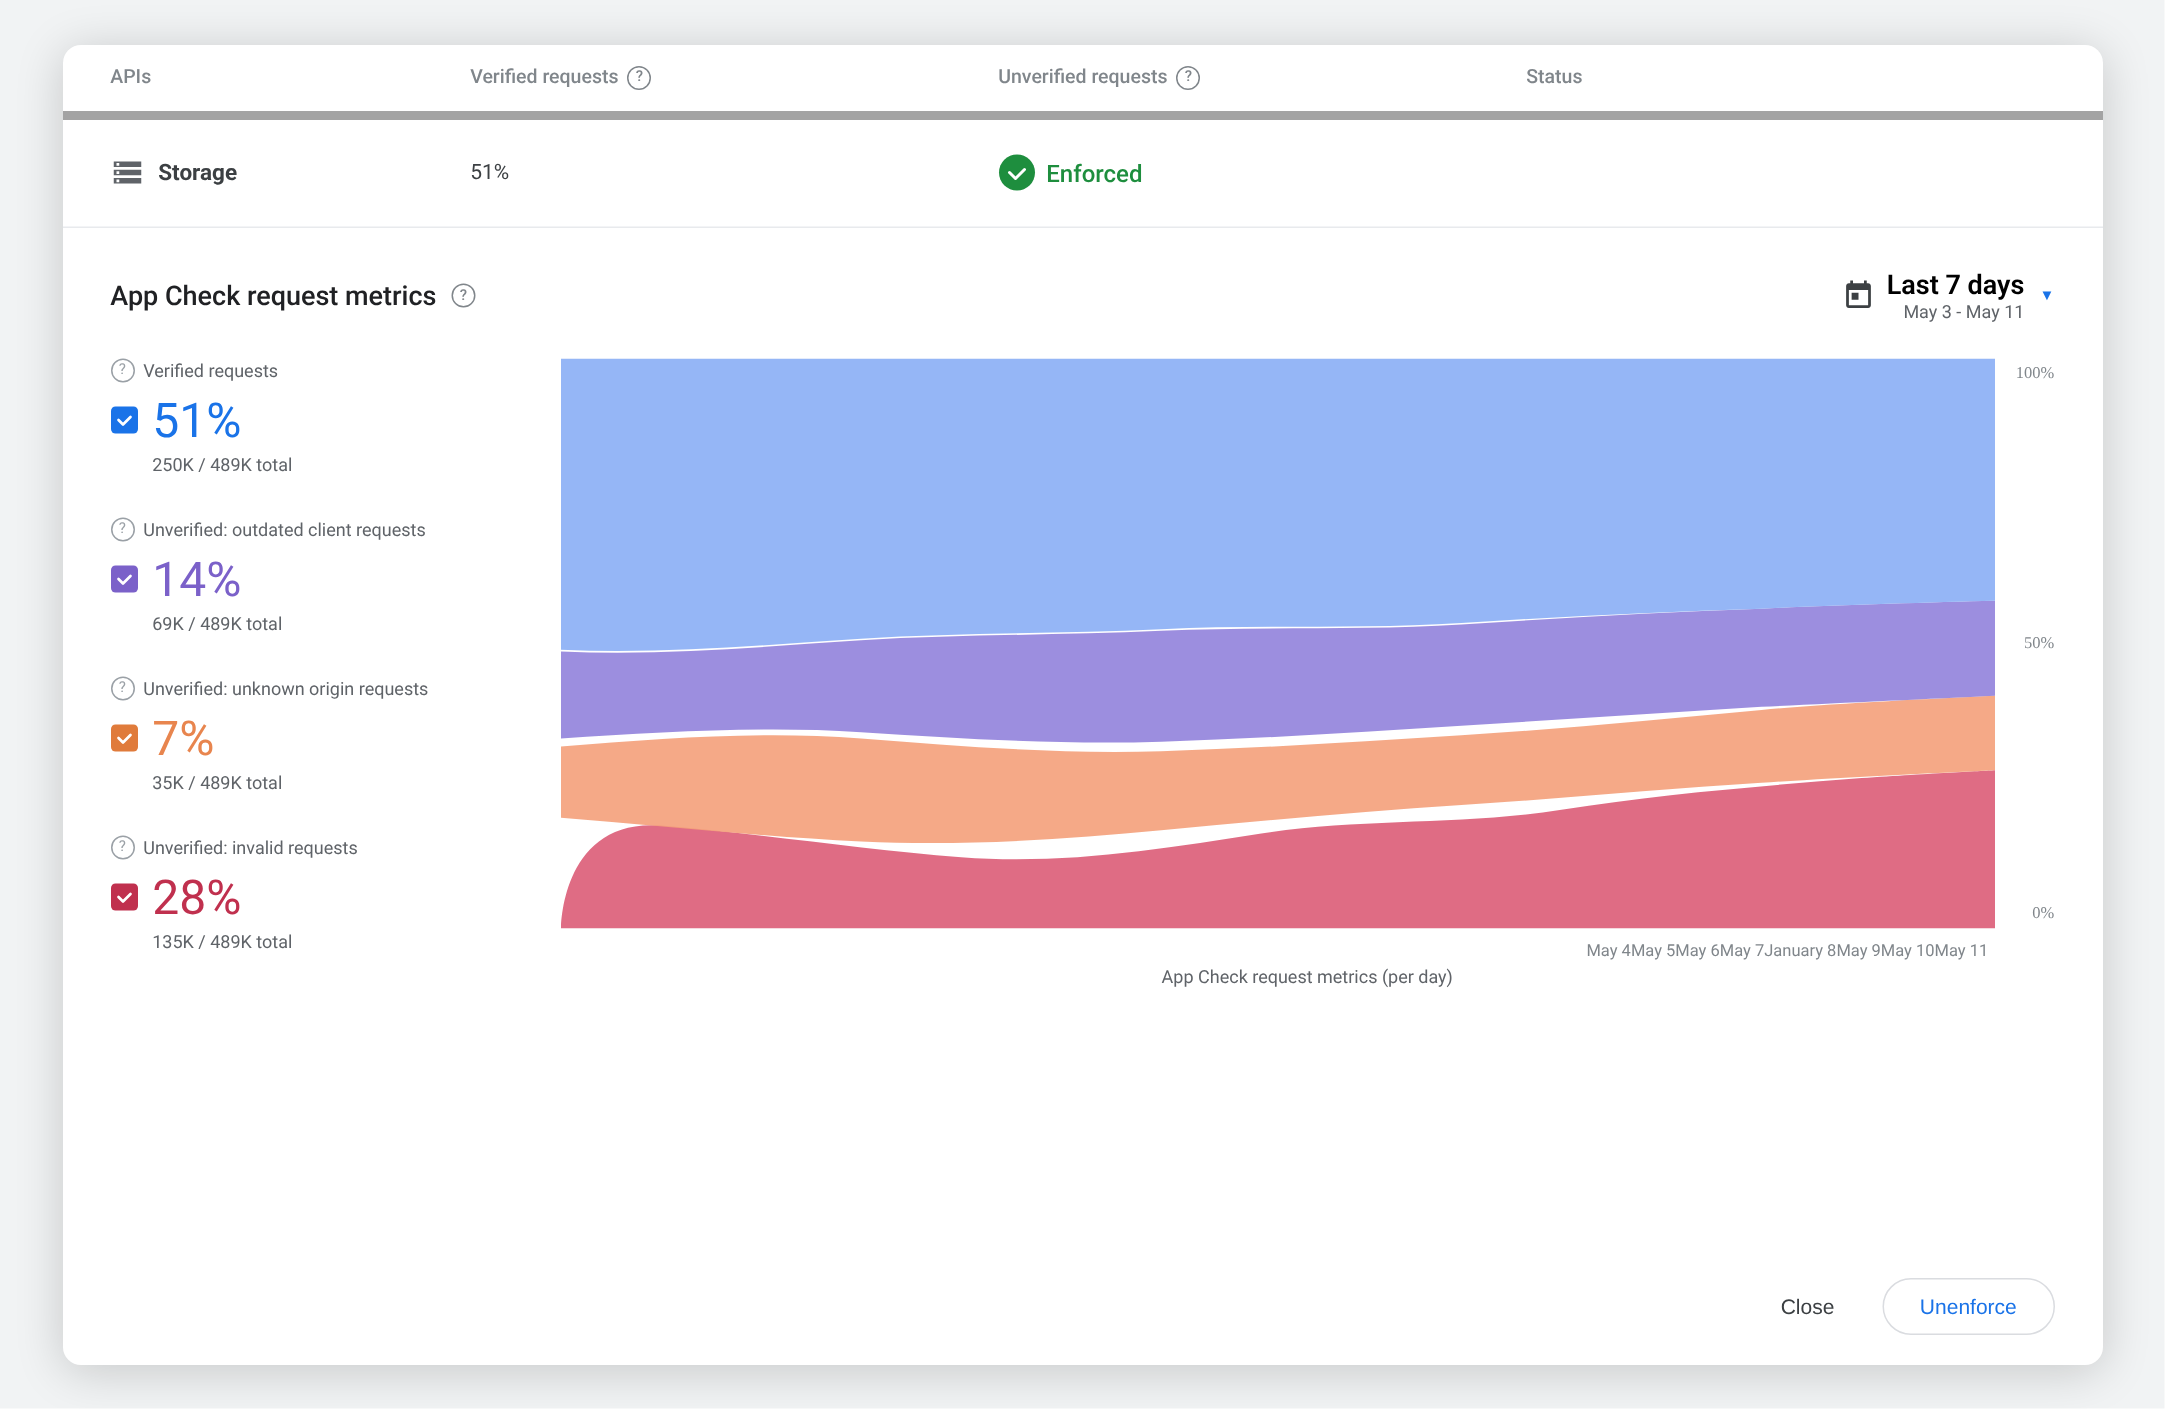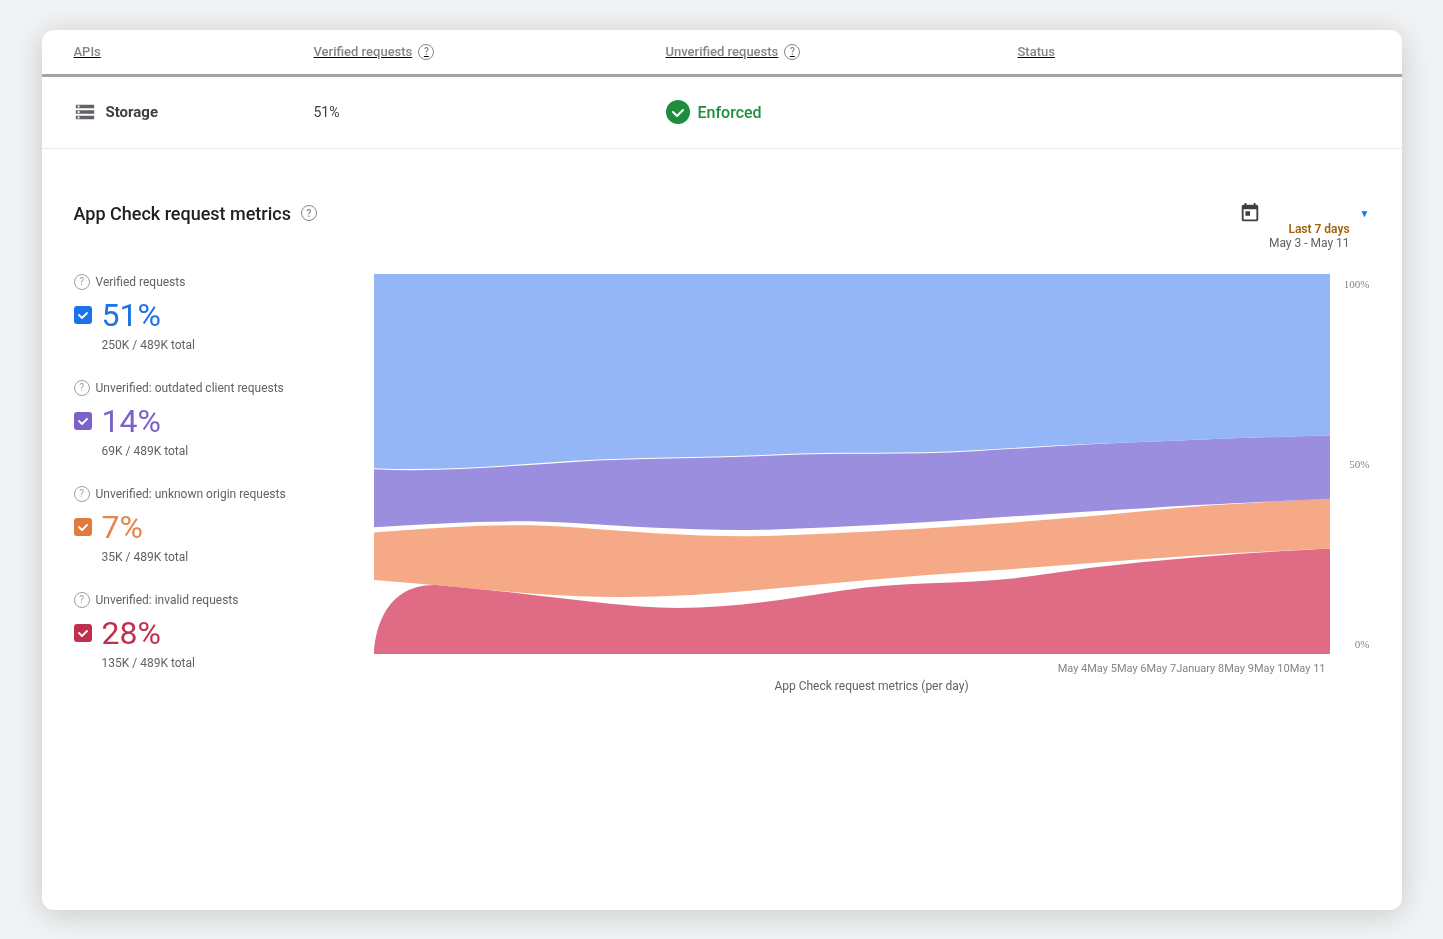--- a/index.html
+++ b/index.html
@@ -18,23 +18,22 @@
       min-height: 880px;
       box-shadow: 0 4px 32px rgba(0,0,0,0.18);
       overflow: hidden;
       display: flex;
       flex-direction: column;
     }
     
     .table-header {
       display: grid;
       grid-template-columns: 240px 1fr 1fr 1fr;
-      border-bottom: 3px solid #a3a3a3;
+      border-bottom: 6px solid #a3a3a3;
       padding: 0 32px;
-      text-decoration: underline;
     }
     .table-header-cell {
       padding: 14px 0;
       font-size: 13px;
       color: #80868b;
       font-weight: 500;
       display: flex;
       align-items: center;
       gap: 6px;
     }
@@ -125,24 +124,23 @@
     .date-range-picker {
       display: flex;
       align-items: center;
       gap: 8px;
       cursor: pointer;
     }
     .date-range-text {
       text-align: right;
     }
     .date-range-label {
-      font-size: 12px;
+      font-size: 18px;
       font-weight: 600;
-      color: #a16207;
-      margin-top: 45px;
+      color: #000000;
     }
     .date-range-sub {
       font-size: 12px;
       color: #5f6368;
     }
     .calendar-icon {
       color: #3c4043;
       width: 22px;
       height: 22px;
     }
@@ -429,13 +427,17 @@
             <span class="x-label">January 8</span>
             <span class="x-label">May 9</span>
             <span class="x-label">May 10</span>
             <span class="x-label">May 11</span>
           </div>
         <div class="chart-title">App Check request metrics (per day)</div>
       </div>
     </div>
   </div>
 
+  <div class="modal-footer">
+    <button class="btn-close">Close</button>
+    <button class="btn-unenforce">Unenforce</button>
+  </div>
 </div>
 
 </body></html>

